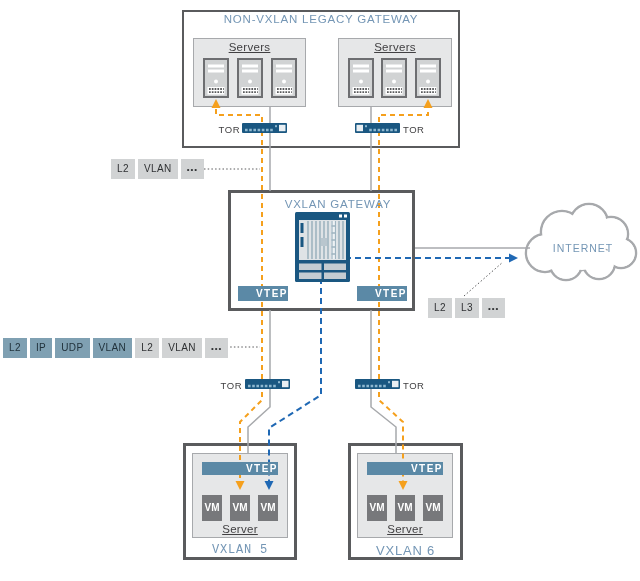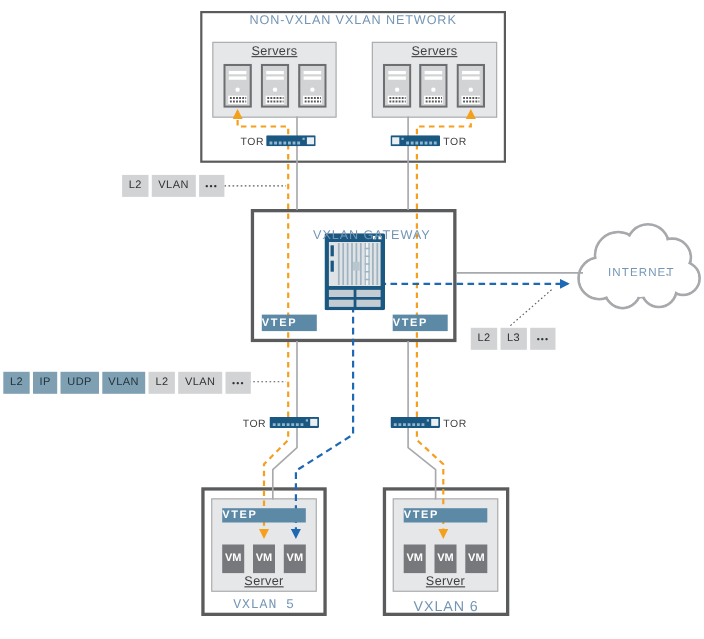--- a/index.html
+++ b/index.html
@@ -4,21 +4,21 @@
 <style>
   html,body{margin:0;padding:0;background:#fff;}
   #canvas{position:relative;width:640px;height:581px;background:#fff;
           font-family:"Liberation Sans",sans-serif;overflow:hidden;}
   .abs{position:absolute;}
   .box{position:absolute;border:2.5px solid #5a5b5d;background:transparent;box-sizing:border-box;}
   .panel{position:absolute;background:#e6e7e8;border:1px solid #a7a9ac;box-sizing:border-box;}
   .title{position:absolute;text-align:center;color:#7496b5;font-size:11.5px;letter-spacing:.8px;font-weight:400;}
   .dk{position:absolute;text-align:center;color:#414042;font-size:11.5px;letter-spacing:.3px;text-decoration:underline;}
   .torlbl{position:absolute;color:#414042;font-size:9.5px;letter-spacing:.5px;top:0;}
-  .vtep{position:absolute;background:#5b89a6;color:#fff;text-align:left;
+  .vtep{position:absolute;background:#5b89a6;color:#fff;text-align:right;
         font-weight:bold;letter-spacing:1.5px;box-sizing:border-box;}
   .vm{position:absolute;width:20px;height:26px;background:#77787b;color:#fff;
       font-size:10px;font-weight:600;text-align:center;line-height:26px;}
   .tagrow{position:absolute;display:flex;gap:3px;}
   .tag{height:20px;line-height:20px;padding:0 6px;background:#d1d3d4;color:#2f3133;
        font-size:10px;letter-spacing:.4px;}
   .tag.steel{background:#7fa0b2;color:#21323c;}
   .tag.dots{font-size:8px;letter-spacing:1px;line-height:21px;}
   svg.overlay{position:absolute;left:0;top:0;z-index:5;pointer-events:none;}
   .icon{position:absolute;z-index:6;}
@@ -113,21 +113,21 @@
       <path d="M321 278 L321 395 L269 428 L269 488" marker-end="url(#ma-b)"></path>
     </g>
 
     <g stroke="#58595b" stroke-width="1" fill="none" stroke-dasharray="1.5 2.2">
       <path d="M204 169 L260 169"></path>
       <path d="M208 347 L260 347"></path>
       <path d="M464 296 L503 262"></path>
     </g>
   </svg>
 
-  <div class="title txt" style="left:182px;top:13px;width:278px;">NON-VXLAN VXLAN NETWORK</div>
+  <div class="title txt" style="left:182px;top:13px;width:278px;">NON-VXLAN LEGACY GATEWAY</div>
   <div class="dk txt" style="left:193px;top:41px;width:113px;">Servers</div>
   <div class="dk txt" style="left:338px;top:41px;width:114px;">Servers</div>
 
   <svg class="icon" style="left:203px;top:58px;" width="26" height="40">
       <use href="#sym-tower"></use>
     </svg>
   <svg class="icon" style="left:237px;top:58px;" width="26" height="40">
       <use href="#sym-tower"></use>
     </svg>
   <svg class="icon" style="left:271px;top:58px;" width="26" height="40">
@@ -151,21 +151,21 @@
       <use href="#sym-tor"></use>
     </svg>
   <div class="abs torlbl txt" style="left:403px;top:124px;width:30px;text-align:left;">TOR</div>
 
   <div class="tagrow txt" style="left:111px;top:159px;">
     <div class="tag">L2</div>
     <div class="tag">VLAN</div>
     <div class="tag dots">•••</div>
   </div>
 
-  <div class="title txt" style="left:228px;top:208px;width:220px;">VXLAN GATEWAY</div>
+  <div class="title txt" style="left:228px;top:198px;width:220px;">VXLAN GATEWAY</div>
   <svg class="icon" style="left:295px;top:212px;" width="55" height="70" viewBox="0 0 55 70">
     <rect x="0" y="0" width="55" height="70" rx="1.5" fill="#1a5781"></rect>
     <rect x="44" y="2.5" width="3" height="3" fill="#fff"></rect>
       <rect x="49" y="2.5" width="3" height="3" fill="#fff"></rect>
     <rect x="4" y="8" width="47" height="40" fill="#dfe3e6"></rect>
     <path d="M13 9 V47 M17 9 V47 M21 9 V47 M25 9 V47 M29 9 V47 M33 9 V47 M44 9 V47 M48 9 V47" stroke="#9fb4c0" stroke-width="1.6" fill="none"></path>
     <rect x="5.5" y="11" width="3" height="10" fill="#1a5781"></rect>
       <rect x="5.5" y="25" width="3" height="10" fill="#1a5781"></rect>
     <rect x="36" y="9" width="5.5" height="38" fill="#eef2f4"></rect>
     <path d="M37 9 V47 M40.5 9 V47" stroke="#9fb4c0" stroke-width="1.2" fill="none"></path>

